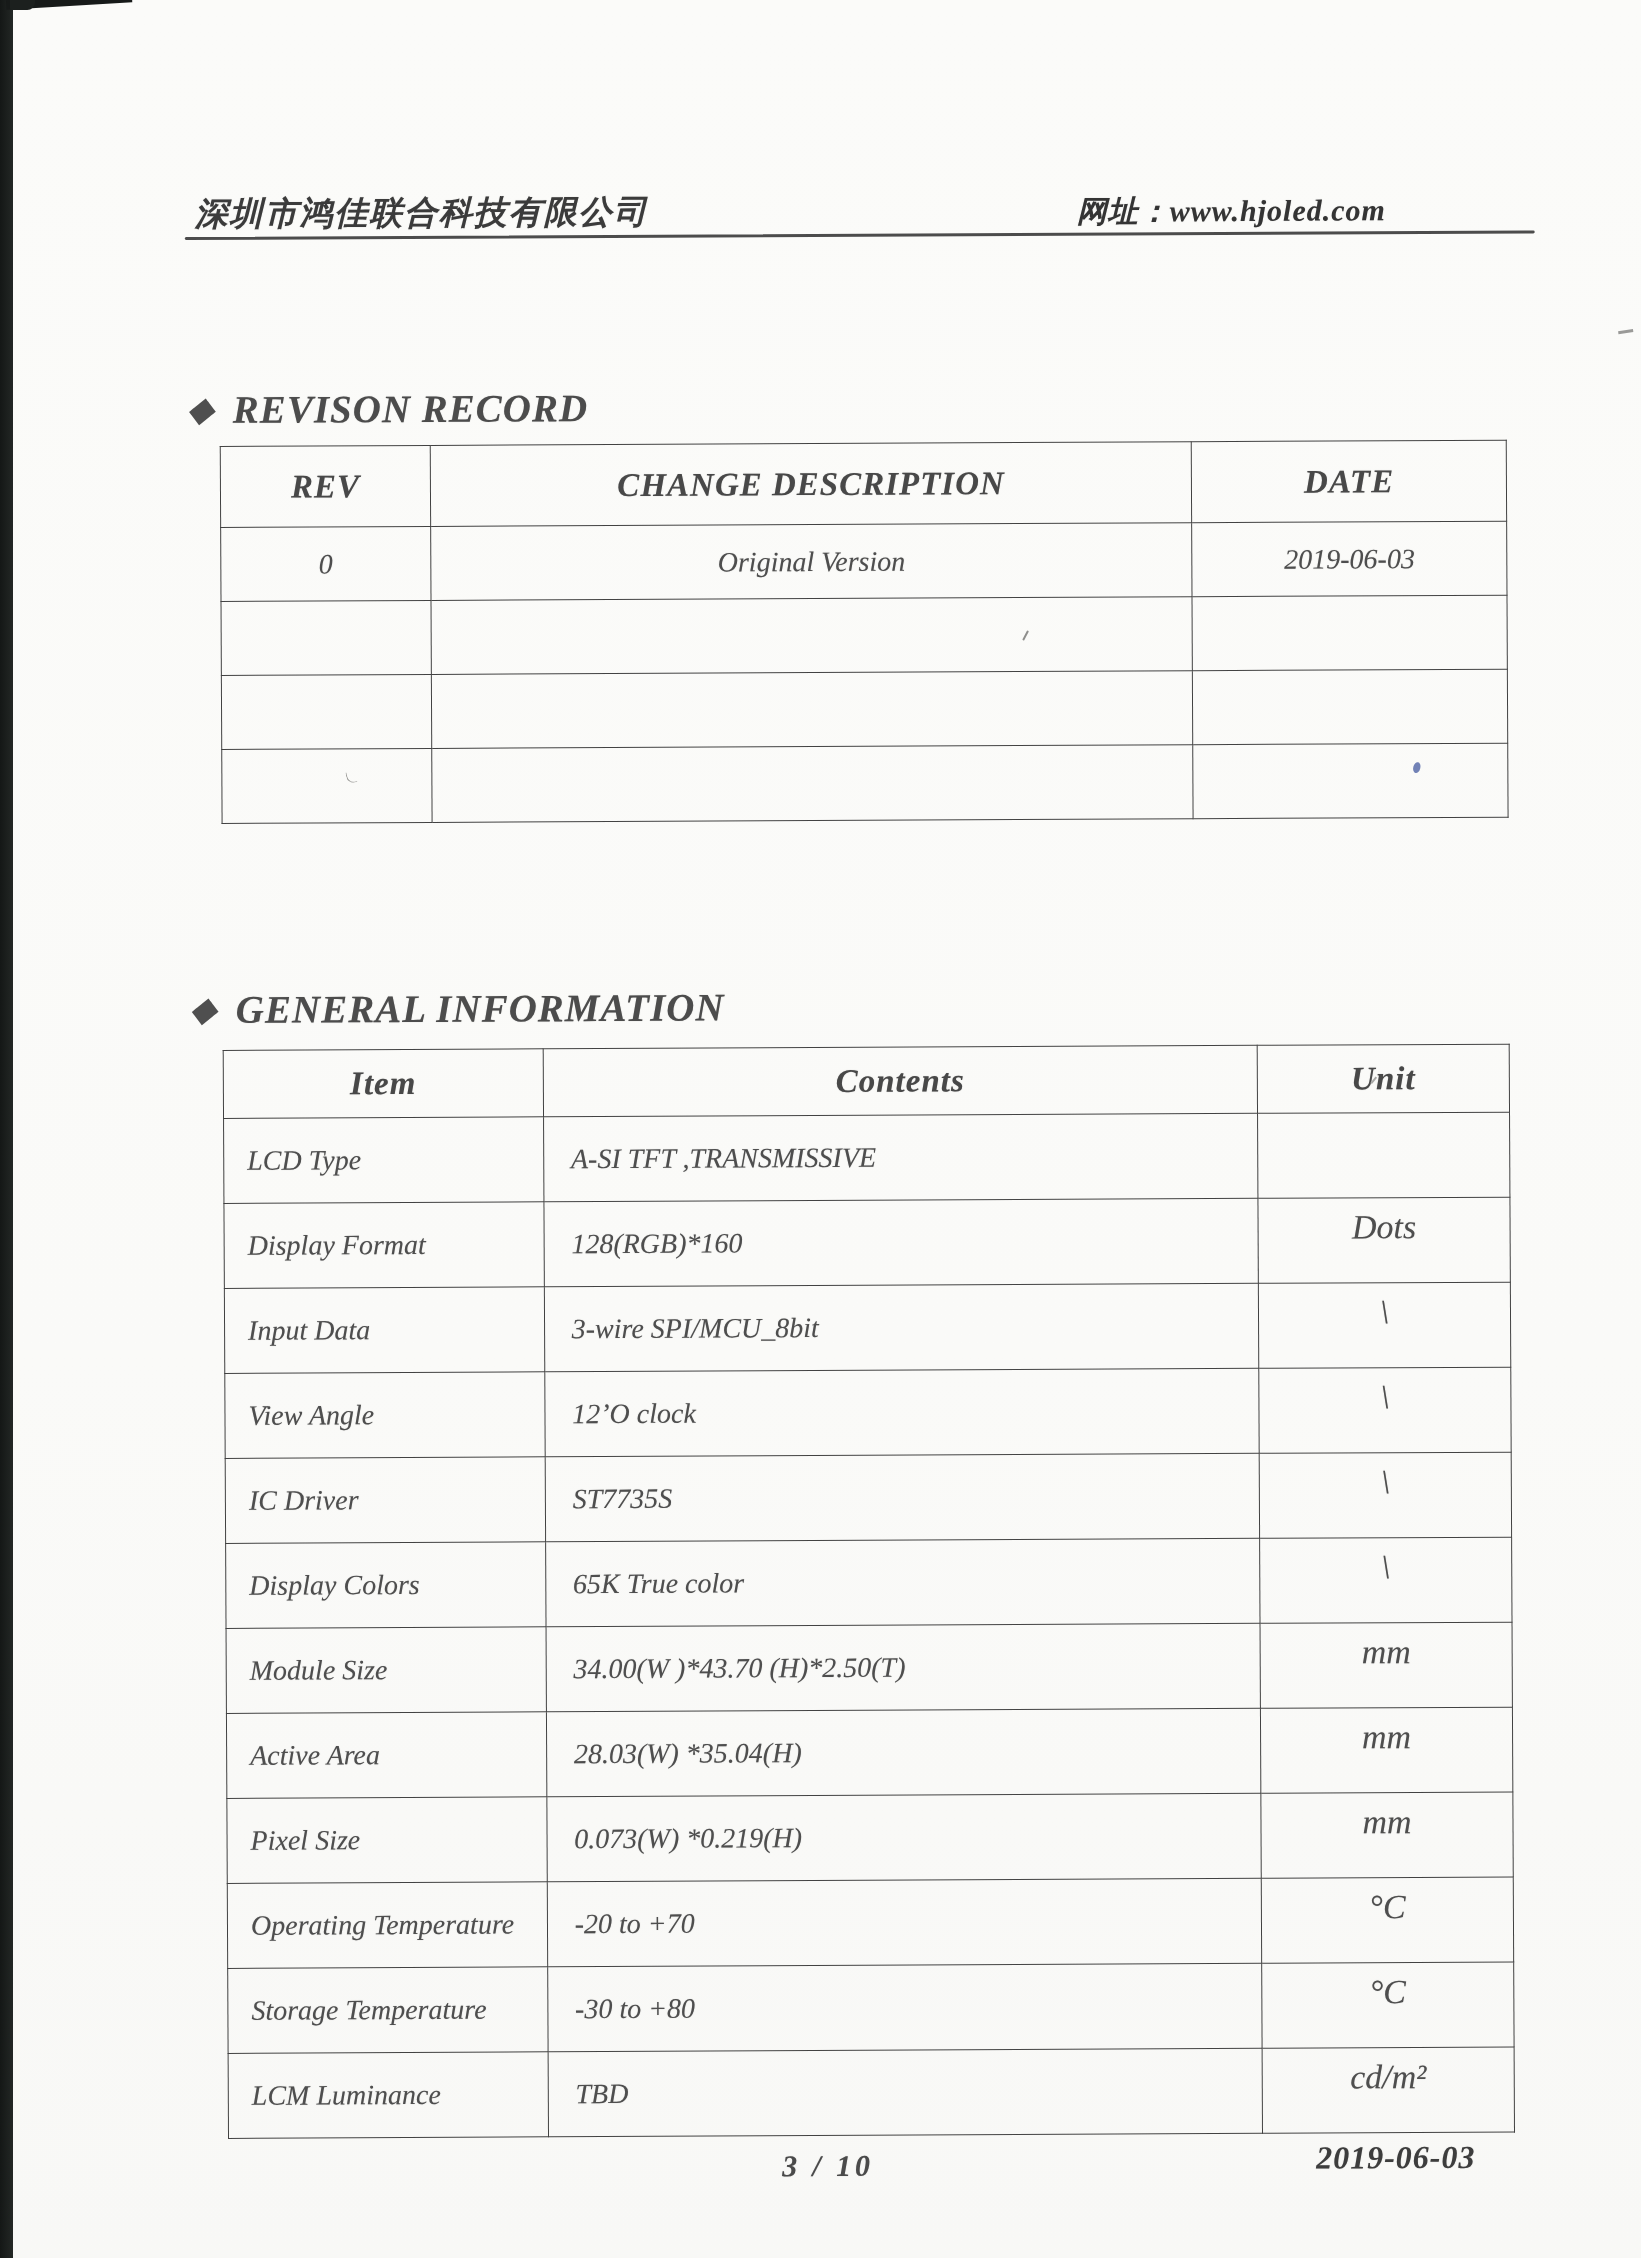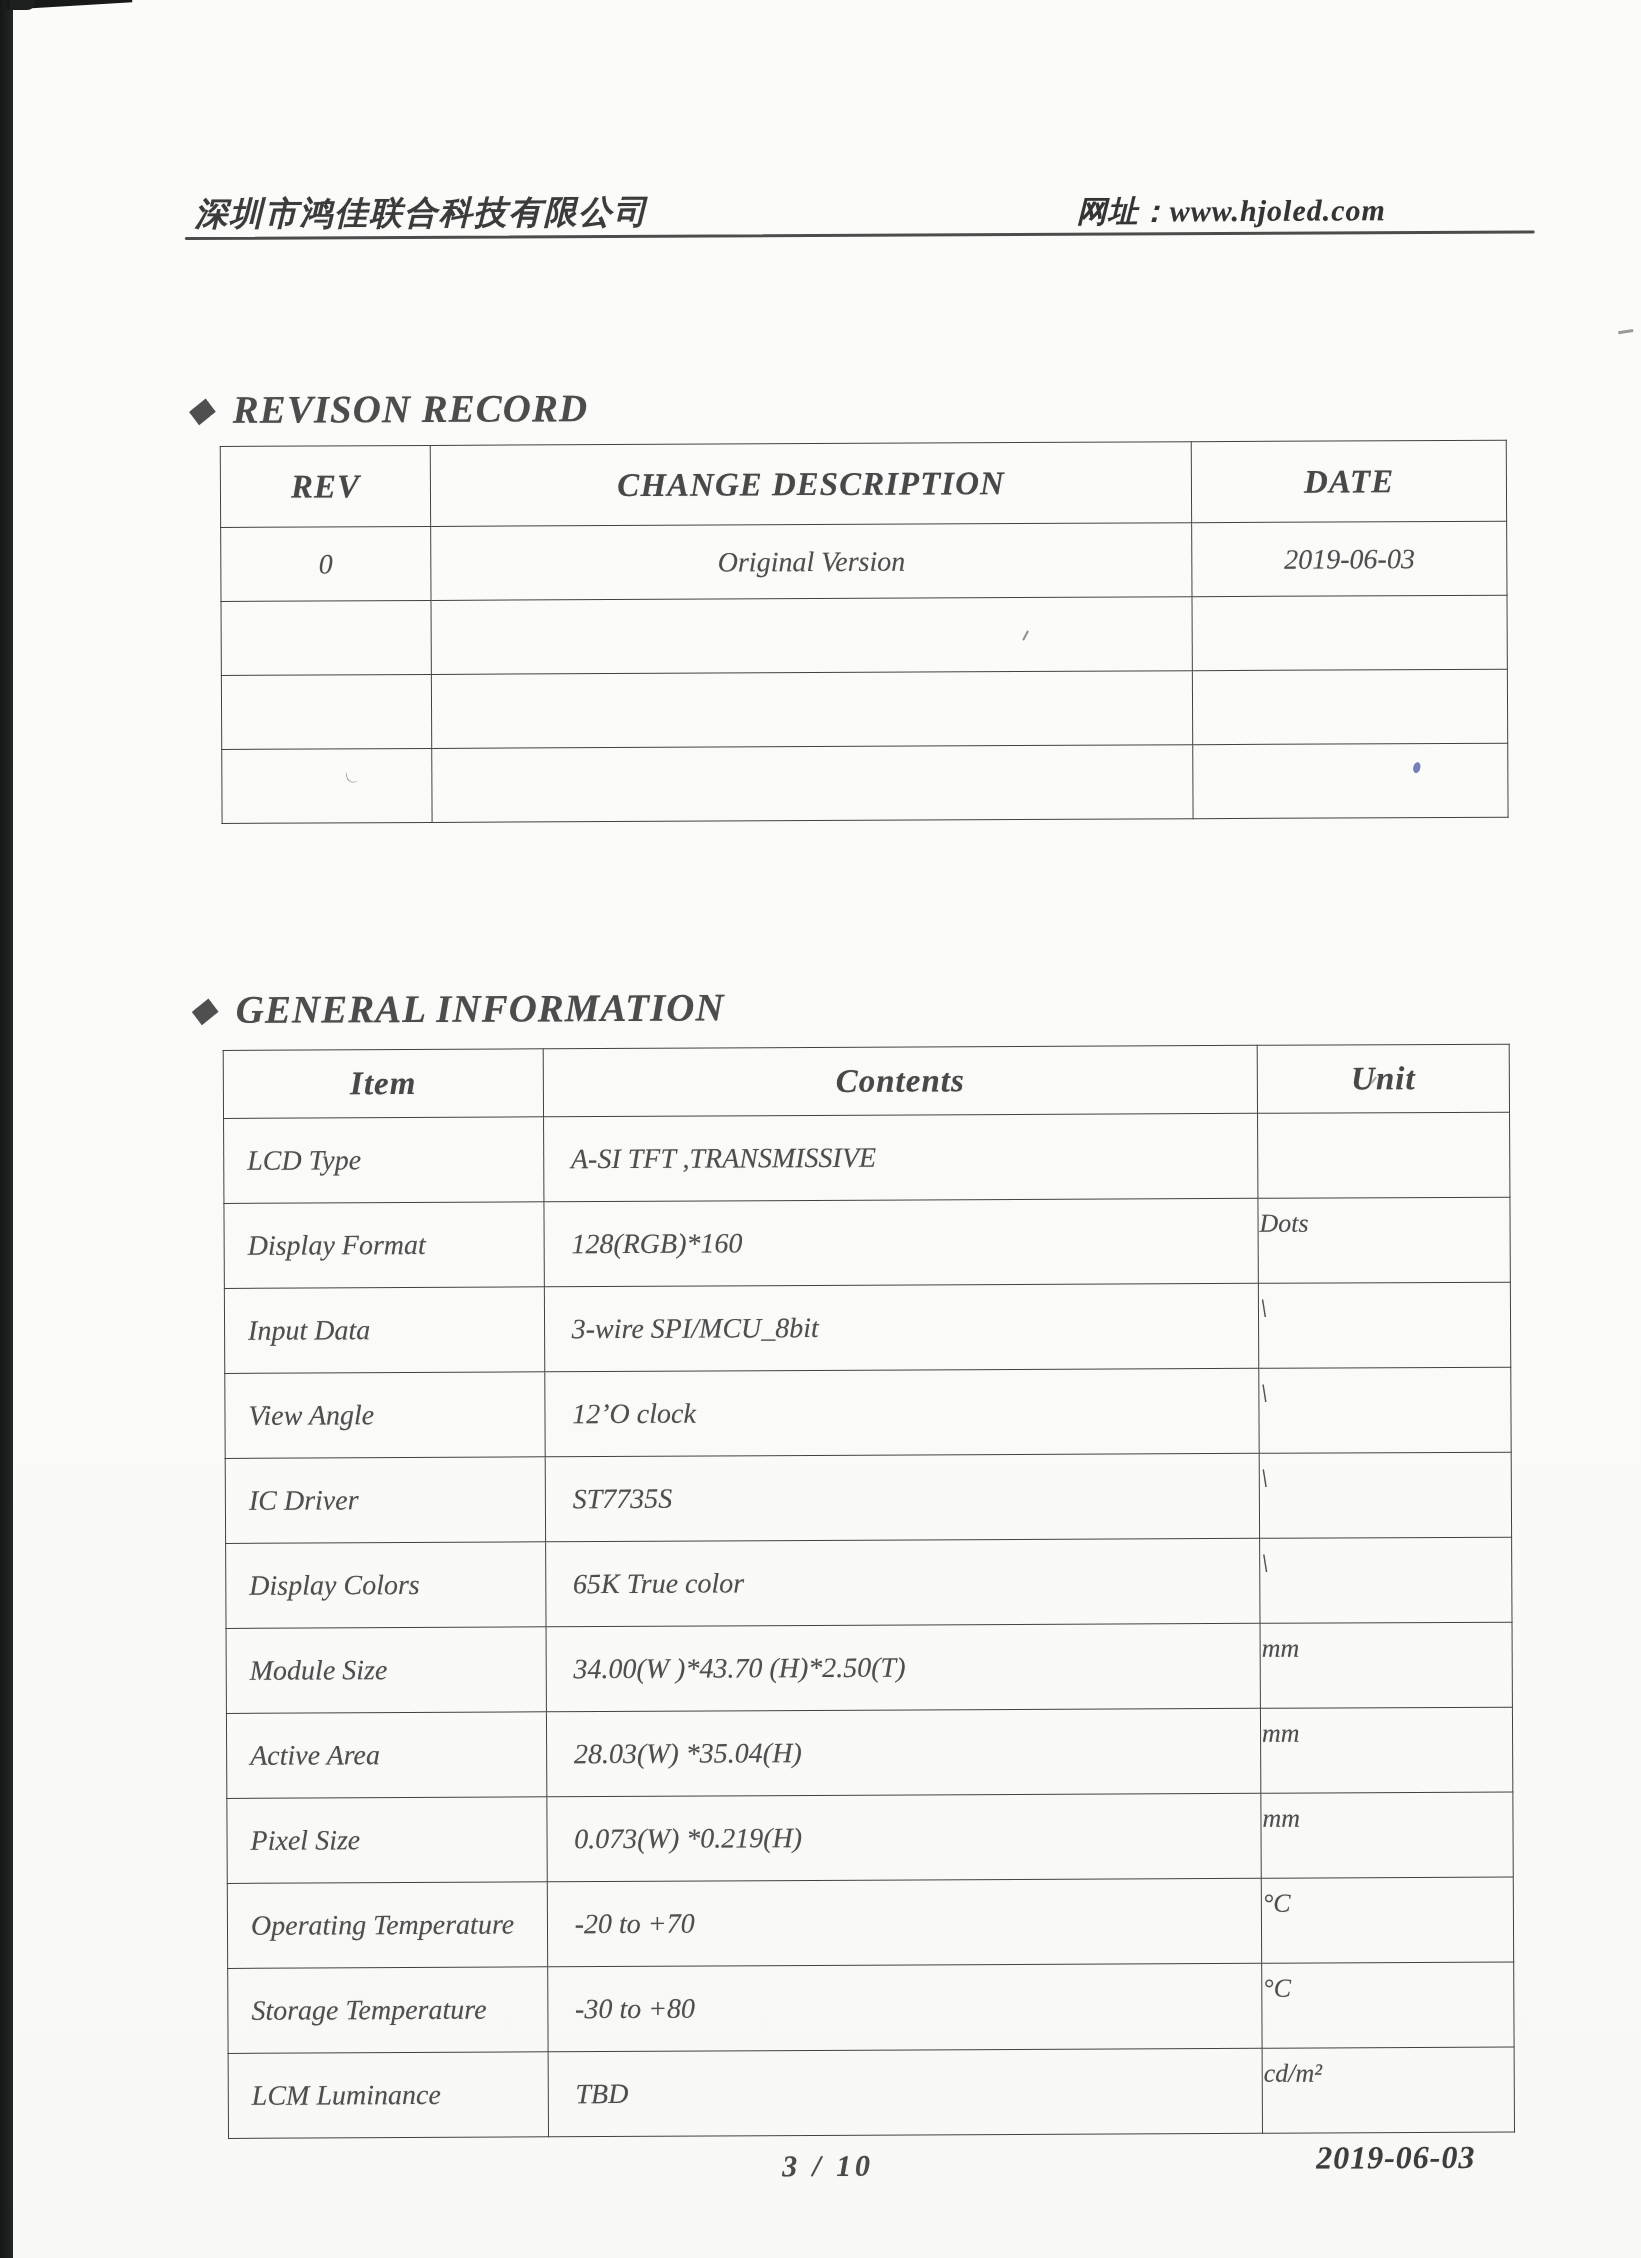--- a/index.html
+++ b/index.html
@@ -54,21 +54,21 @@
   .rev-table th:nth-child(3){width:24.4%;}
 
   .info-table{left:223px;top:1047px;width:1287px;}
   .info-table th{height:65px;}
   .info-table td{height:73px;font-size:28px;color:#4e4e4e;}
   .info-table th:nth-child(1){width:24.8%;}
   .info-table th:nth-child(2){width:55.7%;}
   .info-table th:nth-child(3){width:19.5%;}
   .info-table td.col-0{text-align:left;vertical-align:middle;padding-left:23px;}
   .info-table td.col-1{text-align:left;vertical-align:middle;padding-left:27px;}
-  .info-table td.col-2{vertical-align:top;padding-top:10px;font-size:26px;}
+  .info-table td.col-2{text-align:center;vertical-align:top;padding-top:10px;font-size:34px;}
 
   .footer-page{position:absolute;left:777px;top:2149px;font-size:30px;font-weight:bold;color:#4a4a4a;letter-spacing:3.9px;}
   .footer-date{position:absolute;left:1311px;top:2142px;font-size:32px;font-weight:bold;color:#3d3d3d;letter-spacing:1px;}
 </style>
 </head>
 <body>
 
 <div class="scan-page">
 
   <div class="left-band"></div>

